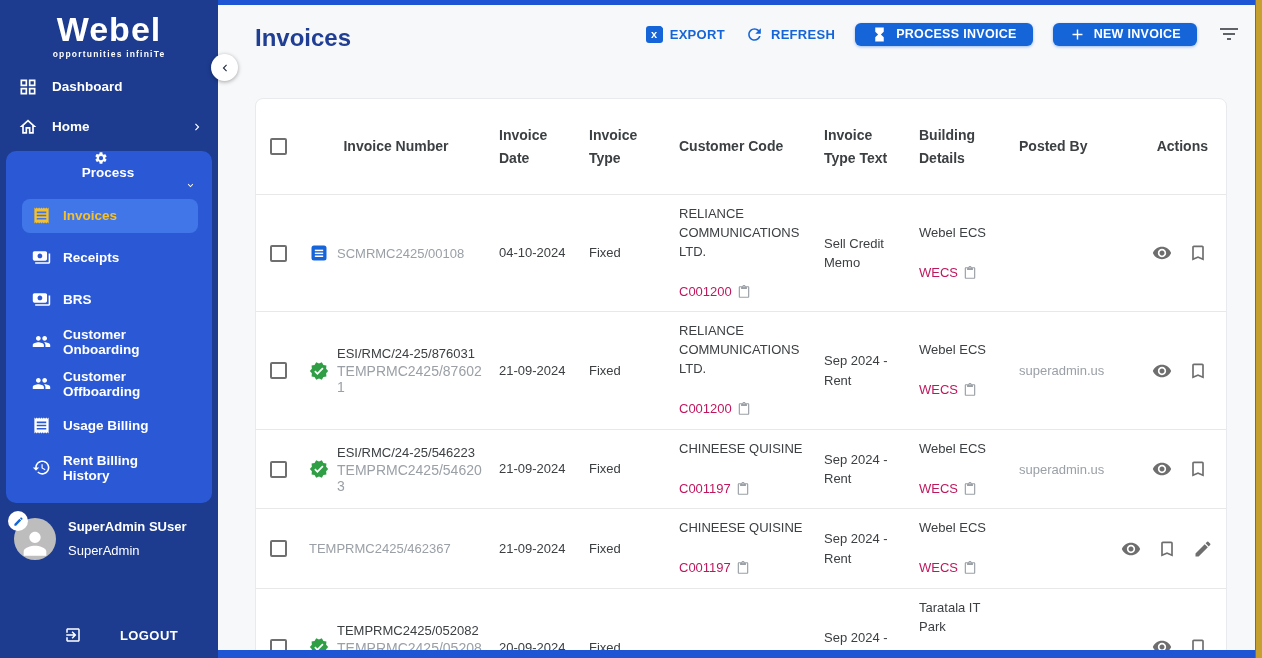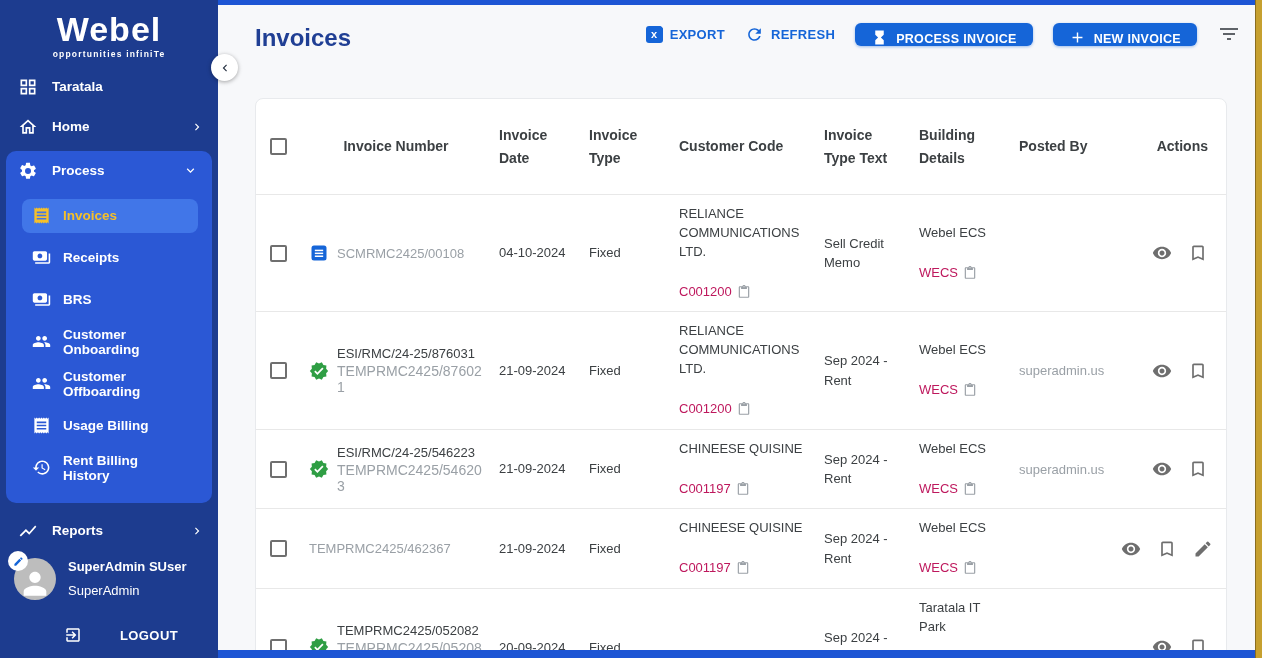--- a/index.html
+++ b/index.html
@@ -18,21 +18,21 @@
   .logo-tagline { font-size:8.5px; letter-spacing:1.2px; font-weight:700; margin-top:1px; }
   .collapse-btn { position:absolute; left:211px; top:54px; width:27px; height:27px; border-radius:50%; background:#fff; border:none; box-shadow:0 1px 4px rgba(0,0,0,.35); display:flex; align-items:center; justify-content:center; cursor:pointer; z-index:50; }
   .collapse-btn svg { width:14px; height:14px; fill:#273142; }
 
   .nav-item { display:flex; align-items:center; height:40px; padding:0 14px 0 18px; font-size:13.5px; font-weight:700; cursor:pointer; }
   .nav-item .ic { width:20px; height:20px; fill:#fff; margin-right:14px; flex:none; }
   .nav-item .chev { margin-left:auto; width:14px; height:14px; fill:#fff; }
   .nav-gap { height:2px; }
 
   .process-block { background:var(--process_panel); margin:4px 6px 8px 6px; border-radius:10px; padding-bottom:10px; }
-  .process-head { display:flex; align-items:center; height:40px; padding:0 14px 0 12px; font-size:13.5px; font-weight:700; cursor:pointer; }
+  .process-head { display:flex; align-items:center; height:40px; padding:0 14px 0 12px; font-size:13.5px; font-weight:700; cursor:pointer;flex-direction:column; }
   .process-head .ic { width:20px; height:20px; fill:#fff; margin-right:14px; }
   .process-head .chev { margin-left:auto; width:15px; height:15px; fill:#fff; }
   .sub-item { display:flex; align-items:center; height:34px; margin:8px 14px 8px 16px; padding:0 10px; border-radius:8px; font-size:13.5px; font-weight:700; cursor:pointer; }
   .sub-item .ic { width:19px; height:19px; fill:#fff; margin-right:12px; flex:none; }
   .sub-item.active { background:var(--active_item); color:var(--highlight); }
   .sub-item.active .ic { fill:var(--highlight); }
 
   .user-card { display:flex; align-items:center; padding:4px 18px 0 14px; gap:12px; cursor:pointer; }
   .avatar-wrap { position:relative; width:42px; height:42px; flex:none; }
   .avatar { width:42px; height:42px; border-radius:50%; background:#bdbdbd; overflow:hidden; display:flex; align-items:flex-end; justify-content:center; }
@@ -48,21 +48,21 @@
 
   
   .content { position:absolute; left:218px; top:0; right:7px; bottom:0; background:#f7f8fa; }
   .page-header { position:relative; height:72px; }
   .page-title { position:absolute; left:37px; top:24px; font-size:24px; font-weight:800; color:var(--title); }
   .controls { position:absolute; right:14px; top:22px; display:flex; align-items:center; gap:20px; }
   .text-btn { display:flex; align-items:center; gap:7px; background:none; border:none; color:var(--accent); font-family:inherit; font-size:13px; font-weight:700; letter-spacing:.3px; cursor:pointer; }
   .text-btn .ric { width:19px; height:19px; fill:var(--accent); }
   .xlicon { width:17px; height:17px; background:var(--accent); border-radius:3px; color:#fff; font-size:11px; font-weight:800; display:flex; align-items:center; justify-content:center; position:relative; }
   .xlicon::after { content:""; position:absolute; right:-2px; top:-2px; border:3px solid transparent; border-top-color:#f7f8fa; border-right-color:#f7f8fa; }
-  .solid-btn { display:flex; align-items:flex-end; gap:8px; background:var(--accent); border:none; border-radius:6px; height:23px; padding:0 16px; color:#fff; font-family:inherit; font-size:12.5px; font-weight:700; letter-spacing:.3px; cursor:pointer; box-shadow:0 1px 3px rgba(21,101,216,.4); }
+  .solid-btn { display:flex; align-items:center; gap:8px; background:var(--accent); border:none; border-radius:6px; height:23px; padding:0 16px; color:#fff; font-family:inherit; font-size:12.5px; font-weight:700; letter-spacing:.3px; cursor:pointer; box-shadow:0 1px 3px rgba(21,101,216,.4); }
   .solid-btn svg { width:17px; height:17px; fill:#fff; }
   .filter-btn { background:none; border:none; cursor:pointer; display:flex; }
   .filter-btn svg { width:24px; height:24px; fill:#5f6368; }
 
   
   .table-card { position:absolute; left:37px; top:98px; width:972px; bottom:-20px; background:#fff; border:1px solid #e8eaed; border-radius:8px 8px 0 0; overflow:hidden; }
   .thead, .trow { display:grid; grid-template-columns:45px 190px 90px 90px 145px 95px 100px 102px 1fr; align-items:center; }
   .thead { height:95px; color:#3c4043; font-size:14px; font-weight:700; }
   .thead > div { padding:0 8px; line-height:1.6; }
   .h-center { text-align:center; }
@@ -107,21 +107,21 @@
     <div class="logo-wrap">
       <div class="logo-title">Webel</div>
       <div class="logo-tagline">opportunities infiniTe</div>
     </div>
 
     <div class="nav-gap"></div>
     <div class="nav-item">
       <svg class="ic" viewBox="0 0 24 24">
           <path d="M3 3v8h8V3H3zm6 6H5V5h4v4zm-6 4v8h8v-8H3zm6 6H5v-4h4v4zm4-16v8h8V3h-8zm6 6h-4V5h4v4zm-6 4v8h8v-8h-8zm6 6h-4v-4h4v4z"></path>
         </svg>
-      <span>Taratala</span>
+      <span>Dashboard</span>
     </div>
     <div class="nav-item">
       <svg class="ic" viewBox="0 0 24 24">
           <path d="M12 5.69l5 4.5V18h-2v-6H9v6H7v-7.81l5-4.5M12 3L2 12h3v8h6v-6h2v6h6v-8h3L12 3z"></path>
         </svg>
       <span>Home</span>
       <svg class="chev" viewBox="0 0 24 24">
           <path d="M10 6L8.59 7.41 13.17 12l-4.58 4.59L10 18l6-6z"></path>
         </svg>
     </div>
@@ -173,29 +173,20 @@
         <span>Usage Billing</span>
       </div>
       <div class="sub-item">
         <svg class="ic" viewBox="0 0 24 24">
             <path d="M13 3c-4.97 0-9 4.03-9 9H1l3.89 3.89.07.14L9 12H6c0-3.87 3.13-7 7-7s7 3.13 7 7-3.13 7-7 7c-1.93 0-3.68-.79-4.94-2.06l-1.42 1.42A8.954 8.954 0 0 0 13 21c4.97 0 9-4.03 9-9s-4.03-9-9-9zm-1 5v5l4.28 2.54.72-1.21-3.5-2.08V8z"></path>
           </svg>
         <span>Rent Billing History</span>
       </div>
     </div>
 
-    <div class="nav-item">
-      <svg class="ic" viewBox="0 0 24 24">
-          <path d="M3.5 18.49l6-6.01 4 4L22 6.92l-1.41-1.41-7.09 7.97-4-4L2 16.99z"></path>
-        </svg>
-      <span>Reports</span>
-      <svg class="chev" viewBox="0 0 24 24">
-          <path d="M10 6L8.59 7.41 13.17 12l-4.58 4.59L10 18l6-6z"></path>
-        </svg>
-    </div>
 
     <div class="user-card">
       <div class="avatar-wrap">
         <div class="avatar">
           <svg viewBox="0 0 24 24">
               <path d="M12 12c2.21 0 4-1.79 4-4s-1.79-4-4-4-4 1.79-4 4 1.79 4 4 4zm0 2c-2.67 0-8 1.34-8 4v3h16v-3c0-2.66-5.33-4-8-4z"></path>
             </svg>
         </div>
         <span class="edit-badge">
           <svg viewBox="0 0 24 24">

